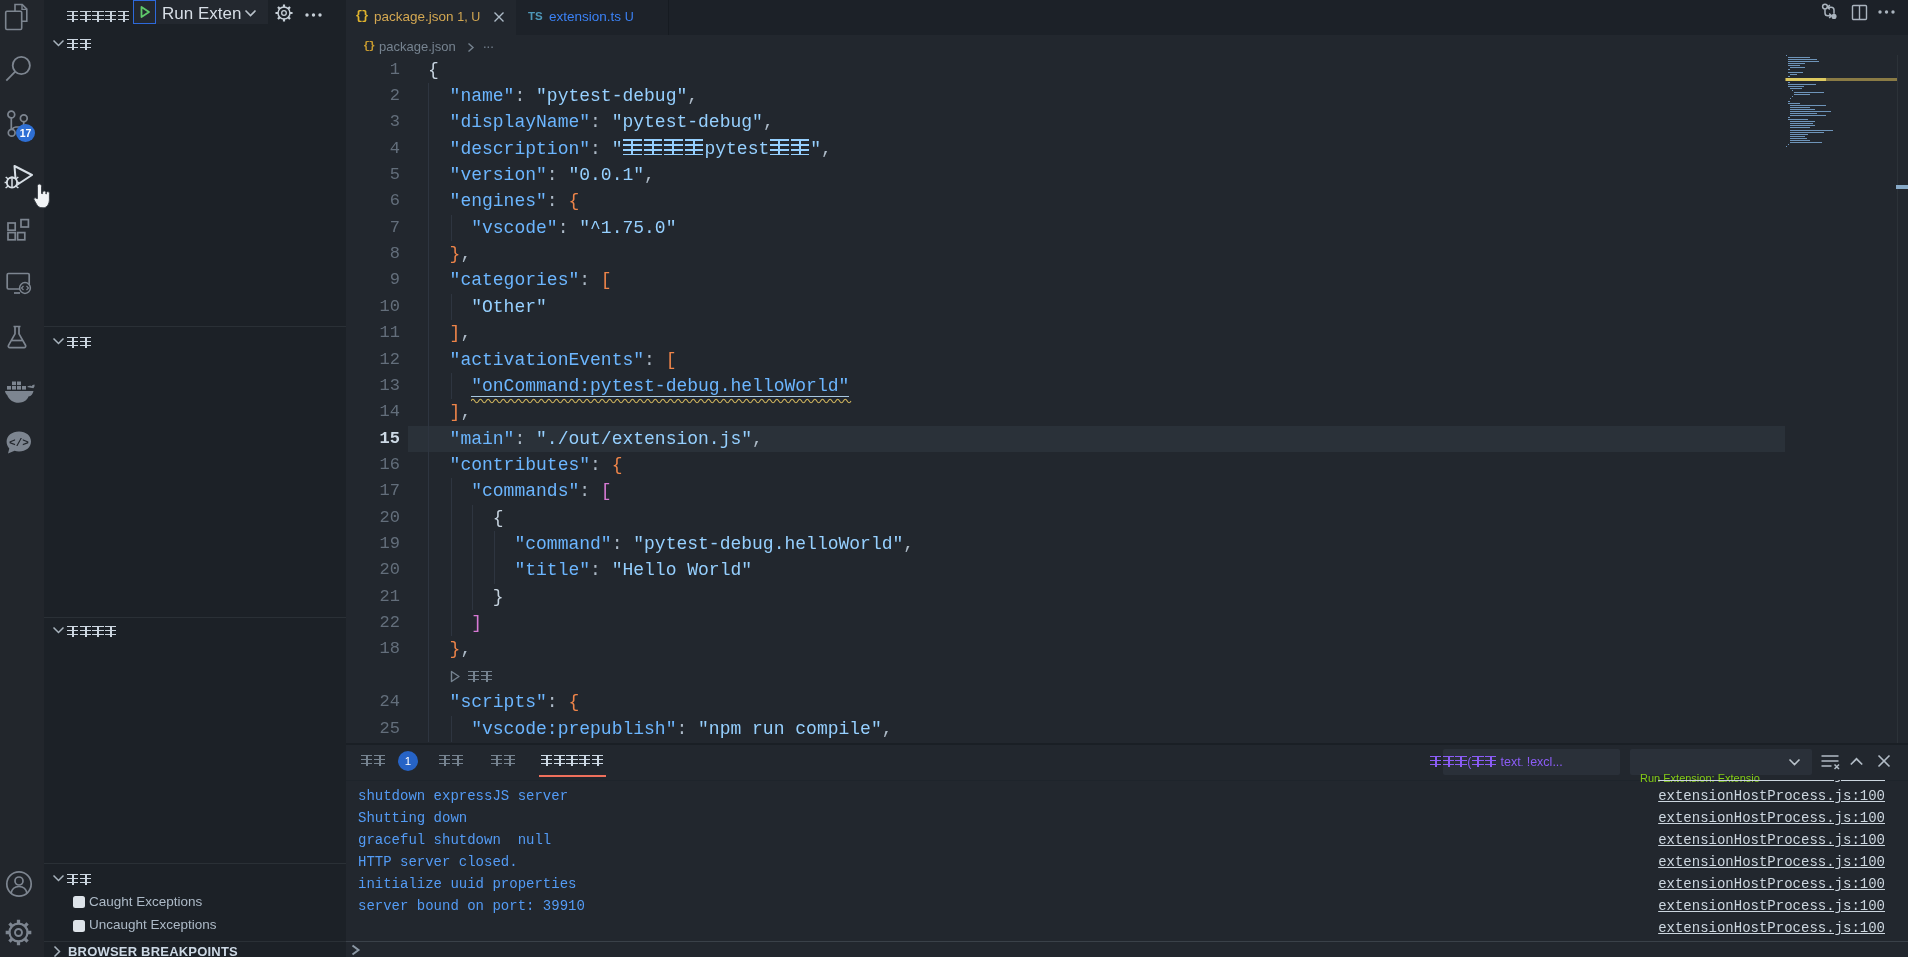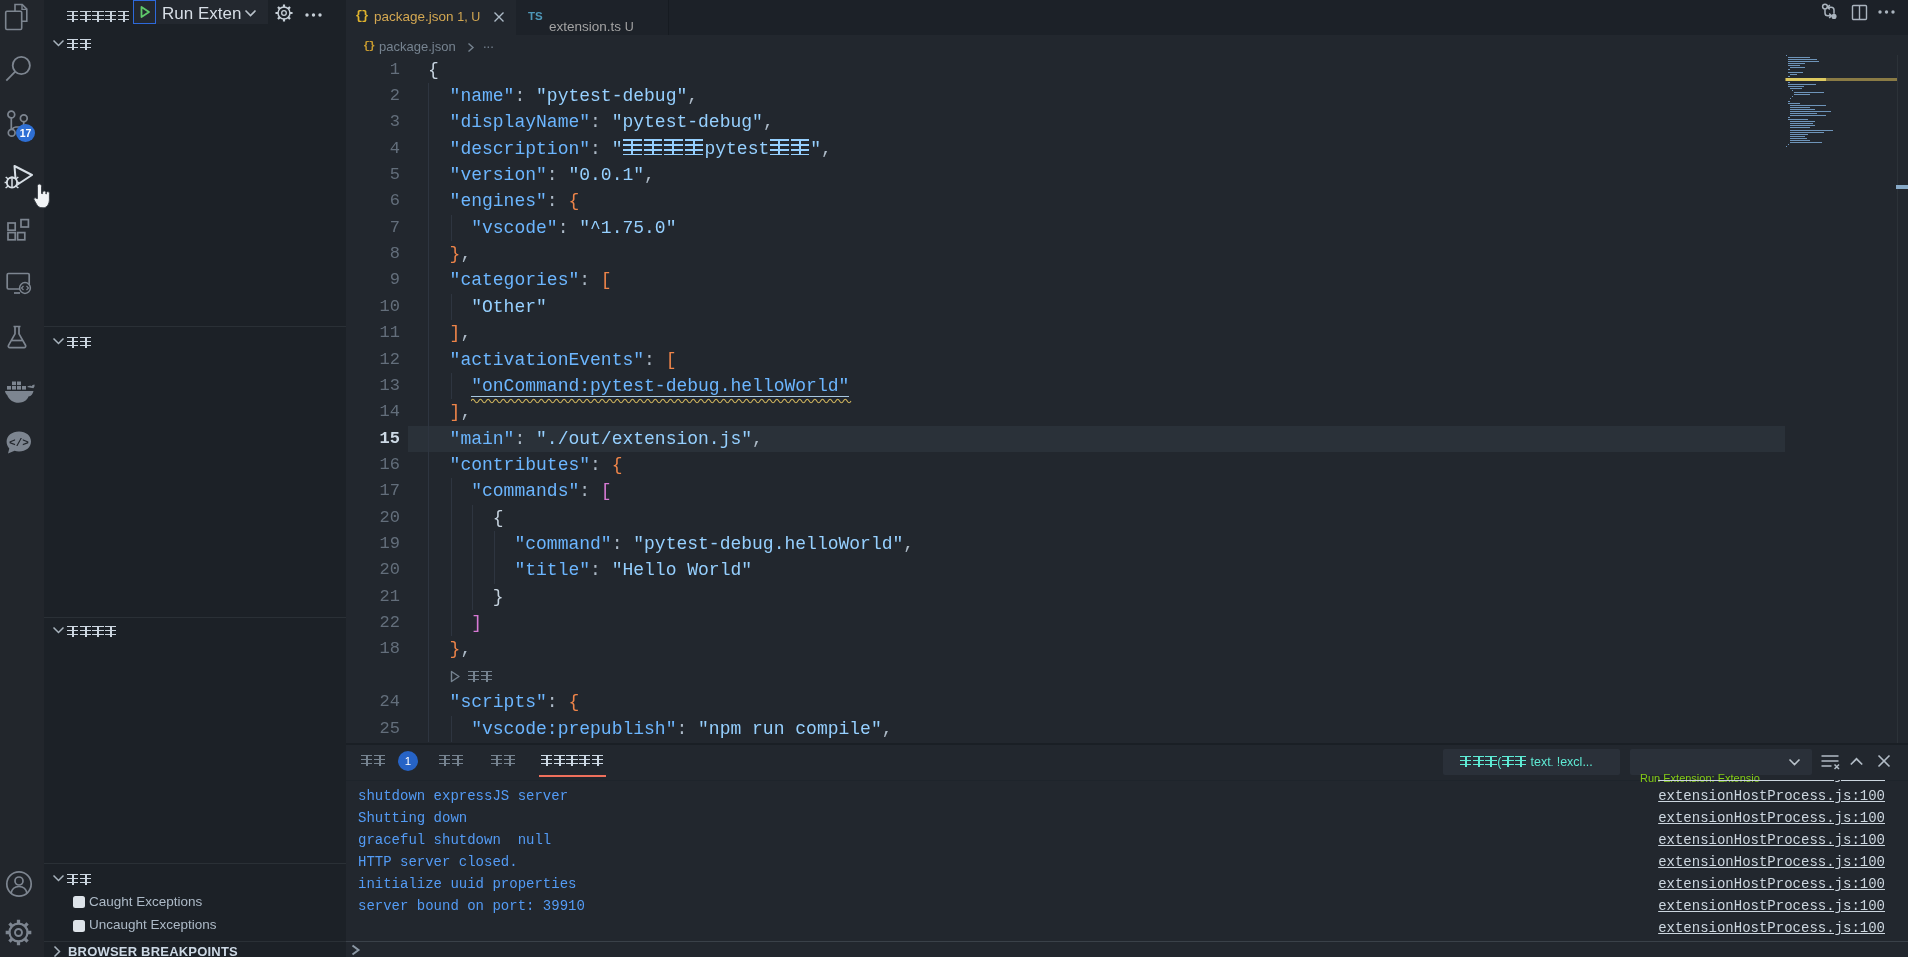--- a/index.html
+++ b/index.html
@@ -141,21 +141,21 @@
 <div class="abs" style="left:68px;top:944px;color:#cdd9e5;font-size:13px;font-weight:bold;letter-spacing:.2px">BROWSER BREAKPOINTS</div>
 <div class="abs" style="left:346px;top:0;width:1562px;height:35px;background:#1c2128"></div>
 <div class="abs" style="left:346px;top:0;width:170px;height:35px;background:#22272e"></div>
 <div class="abs" style="left:355px;top:8px;color:#e0b42e;font-size:13px;font-weight:bold;letter-spacing:-1.5px;font-family:'Liberation Mono',monospace">{}</div>
 <div class="abs" style="left:374px;top:9px;color:#d4a852;font-size:13.5px">package.json <span style="font-size:12.5px">1, U</span></div>
 <svg class="abs" style="left:492px;top:10px" width="14" height="14" viewBox="0 0 14 14" fill="none">
       <path d="M2.5 2.5 L11.5 11.5 M11.5 2.5 L2.5 11.5" stroke="#adbac7" stroke-width="1.4"></path>
     </svg>
 <div class="abs" style="left:516px;top:0;width:153px;height:35px;background:#1d2229;border-right:1px solid #161b21"></div>
 <div class="abs" style="left:528px;top:10px;color:#4e97b8;font-size:11.5px;font-weight:bold">TS</div>
-<div class="abs" style="left:549px;top:19px;color:#a3a3a3;font-size:13.5px">extension.ts <span style="font-size:12.5px">U</span></div>
+<div class="abs" style="left:549px;top:9px;color:#3b82f6;font-size:13.5px">extension.ts <span style="font-size:12.5px">U</span></div>
 <svg class="abs" style="left:1820px;top:2px" width="19" height="19" viewBox="0 0 19 19" fill="none">
 <circle cx="5" cy="4.6" r="2.4" stroke="#aab4be" stroke-width="1.5"></circle>
 <circle cx="14" cy="14.4" r="2.55" fill="#aab4be"></circle>
 <path d="M5 7.2 V11 Q5 13.8 7.8 13.8 H11.2 M9.2 11.6 L11.5 13.8 L9.2 16" stroke="#aab4be" stroke-width="1.5"></path>
 <path d="M14 11.8 V8 Q14 5.2 11.2 5.2 H7.8 M9.8 3 L7.5 5.2 L9.8 7.4" stroke="#aab4be" stroke-width="1.5"></path>
 </svg>
 <svg class="abs" style="left:1851px;top:4px" width="17" height="17" viewBox="0 0 17 17" fill="none">
 <rect x="1.5" y="1.5" width="14" height="14" rx="1" stroke="#aab4be" stroke-width="1.4"></rect>
       <path d="M8.5 1.5 v14" stroke="#aab4be" stroke-width="1.4"></path>
 </svg>
@@ -286,21 +286,21 @@
 <div class="abs" style="left:1896px;top:184.5px;width:12px;height:4.5px;background:#87a9c7"></div>
 <div class="abs" style="left:346px;top:743px;width:1562px;height:2px;background:#1a1f25"></div>
 <div class="abs" style="left:360px;top:753px;color:#768390;font-size:13px"><i class="cj"></i><i class="cj"></i></div>
 <div class="abs" style="left:398px;top:751px;width:20px;height:20px;border-radius:50%;background:#2663c6;color:#fff;font-size:11.5px;text-align:center;line-height:20px">1</div>
 <div class="abs" style="left:346px;top:780px;width:1562px;height:1px;background:#1e242b"></div>
 <div class="abs" style="left:438px;top:753px;color:#768390;font-size:13px"><i class="cj"></i><i class="cj"></i></div>
 <div class="abs" style="left:490px;top:753px;color:#768390;font-size:13px"><i class="cj"></i><i class="cj"></i></div>
 <div class="abs" style="left:540px;top:753px;color:#cdd9e5;font-size:13px"><i class="cj"></i><i class="cj"></i><i class="cj"></i><i class="cj"></i><i class="cj"></i></div>
 <div class="abs" style="left:539px;top:774.5px;width:67px;height:2px;background:#f0705c"></div>
 <div class="abs" style="left:1443px;top:749px;width:177px;height:26px;background:#2a3039;border-radius:2px"></div>
-<div class="abs" style="left:1459px;top:755px;color:#5eead4;font-size:12.5px;white-space:nowrap"><i class="cj"></i><i class="cj"></i><i class="cj"></i>(<i class="cj"></i><i class="cj"></i> text<span style="font-size:9px">.</span> !excl...</div>
+<div class="abs" style="left:1429px;top:755px;color:#8b5cf6;font-size:12.5px;white-space:nowrap"><i class="cj"></i><i class="cj"></i><i class="cj"></i>(<i class="cj"></i><i class="cj"></i> text<span style="font-size:9px">.</span> !excl...</div>
 <div class="abs" style="left:1630px;top:749px;width:182px;height:26px;background:#2a3039;border-radius:2px"></div>
 <div class="abs" style="left:1640px;top:772px;color:#84cc16;font-size:11px;width:146px;overflow:hidden;white-space:nowrap">Run Extension: Extensio</div>
 <svg class="abs" style="left:1788px;top:757px" width="13" height="10" viewBox="0 0 13 10" fill="none">
       <path d="M1.5 2.5 L6.5 7.5 L11.5 2.5" stroke="#b9c2ca" stroke-width="1.6"></path>
     </svg>
 <svg class="abs" style="left:1820px;top:753px" width="20" height="18" viewBox="0 0 20 18" fill="none">
 <path d="M1.5 3 h17 M1.5 8 h17 M1.5 13 h10" stroke="#b2bcc6" stroke-width="1.7"></path>
 <path d="M14.5 11.5 l4.5 4.5 M19 11.5 l-4.5 4.5" stroke="#b2bcc6" stroke-width="1.5"></path>
 </svg>
 <svg class="abs" style="left:1849px;top:756px" width="15" height="11" viewBox="0 0 15 11" fill="none">

